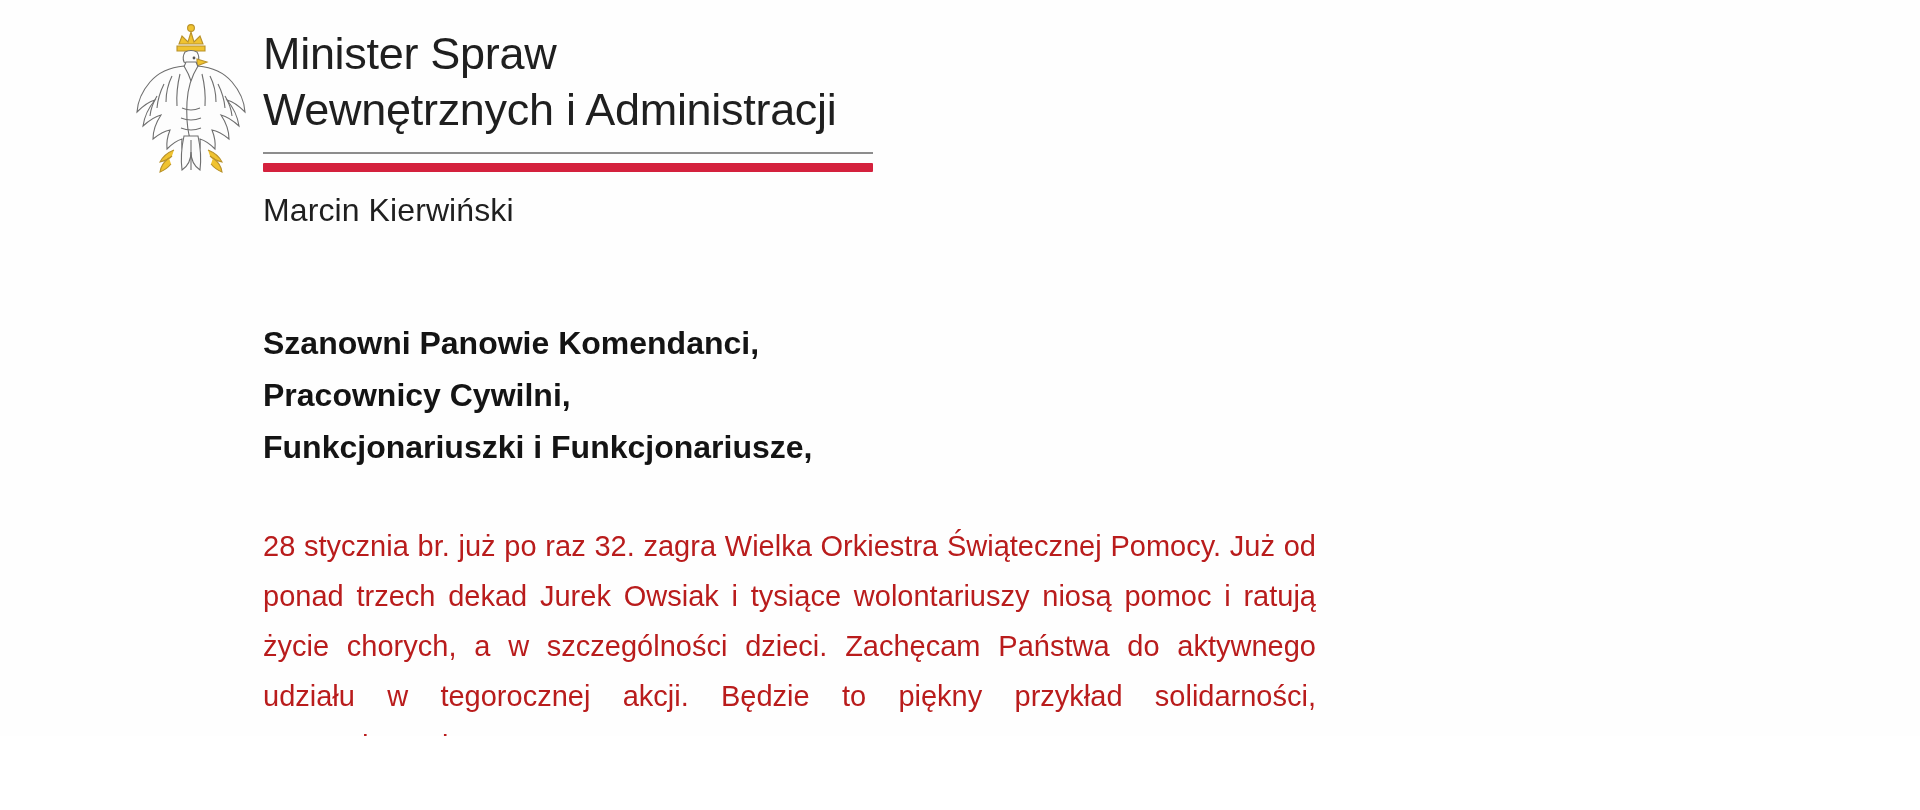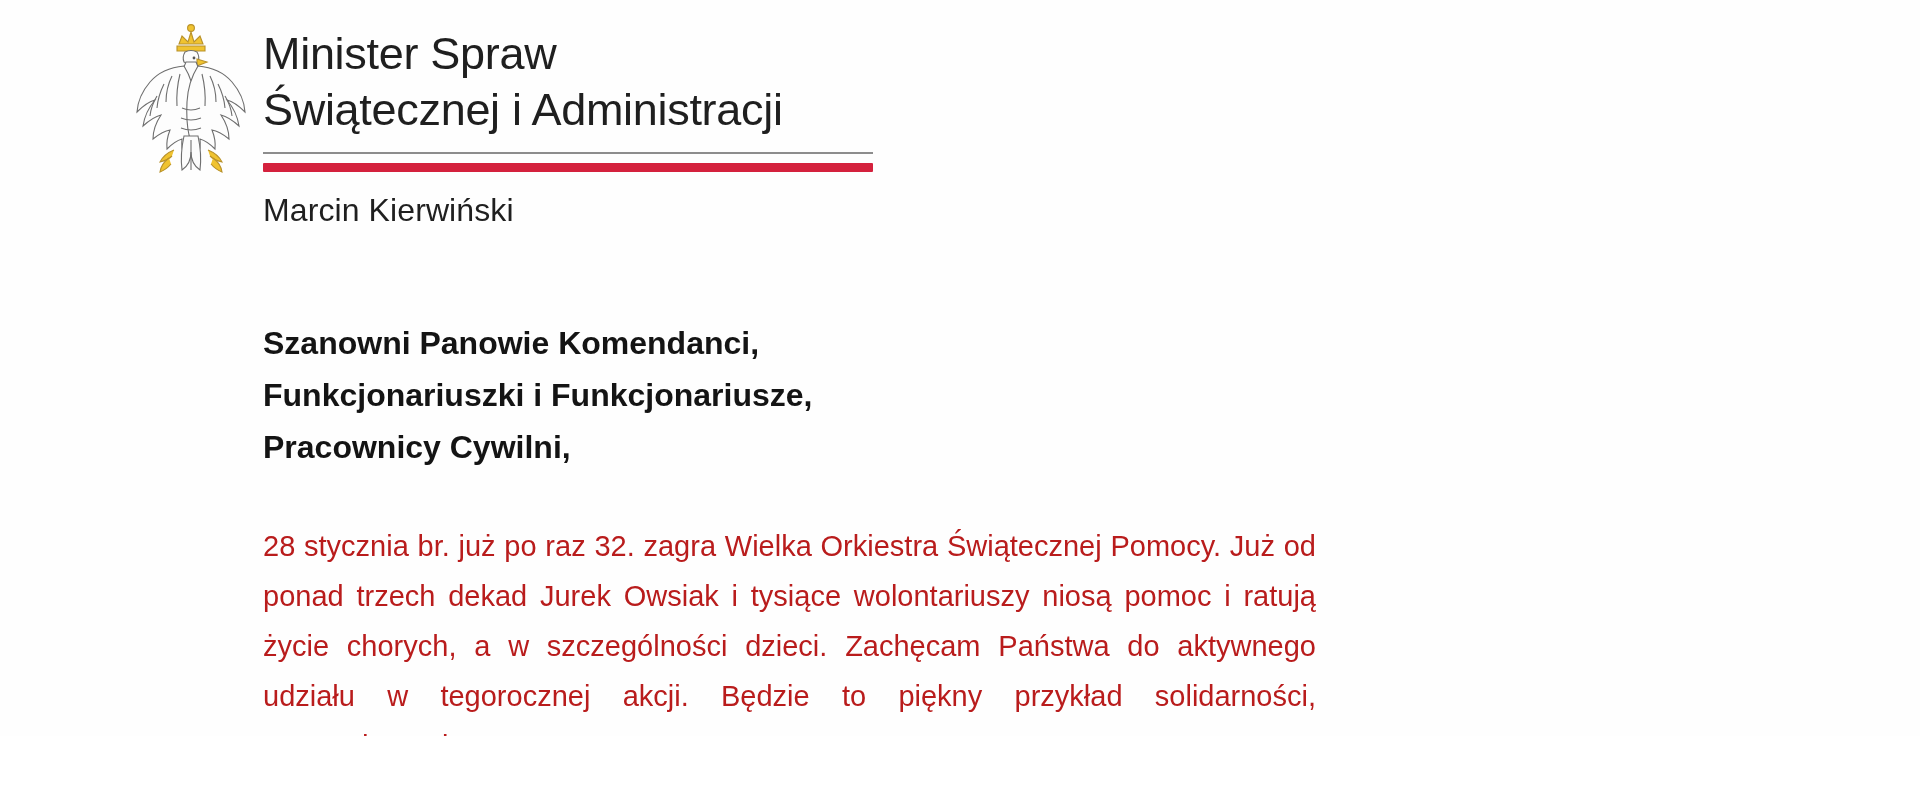--- a/index.html
+++ b/index.html
@@ -167,33 +167,33 @@
 
           <path d="M60 90 q9 4 18 0"></path>
           <path d="M59 100 q10 4 20 0"></path>
           <path d="M59 110 q10 4 20 0"></path>
         </g>
       </svg>
     </div>
 
     <div class="ministry-title">
       <span class="line">Minister Spraw</span>
-      <span class="line">Świątecznej i Administracji</span>
+      <span class="line">Wewnętrznych i Administracji</span>
     </div>
 
     <div class="rule-group">
       <div class="rule-thin"></div>
       <div class="rule-thick"></div>
     </div>
 
     <div class="minister-name">Marcin Kierwiński</div>
   </div>
 
   <div class="salutation">
     <span class="line">Szanowni Panowie Komendanci,</span>
+    <span class="line">Pracownicy Cywilni,</span>
     <span class="line">Funkcjonariuszki i Funkcjonariusze,</span>
-    <span class="line">Pracownicy Cywilni,</span>
   </div>
 
   <div class="paragraph">28 stycznia br. już po raz 32. zagra Wielka Orkiestra Świątecznej Pomocy. Już od ponad trzech dekad Jurek Owsiak i tysiące wolontariuszy niosą pomoc i ratują życie chorych, a w szczególności dzieci. Zachęcam Państwa do aktywnego udziału w tegorocznej akcji. Będzie to piękny przykład solidarności, zaangażowania</div>
 
   <div class="crop-fade"></div>
 </div>
 
 </body></html>

